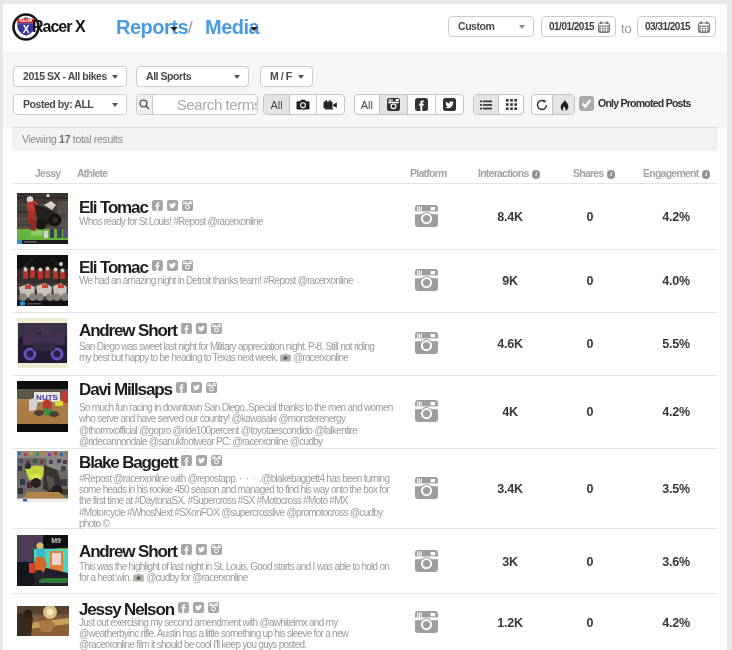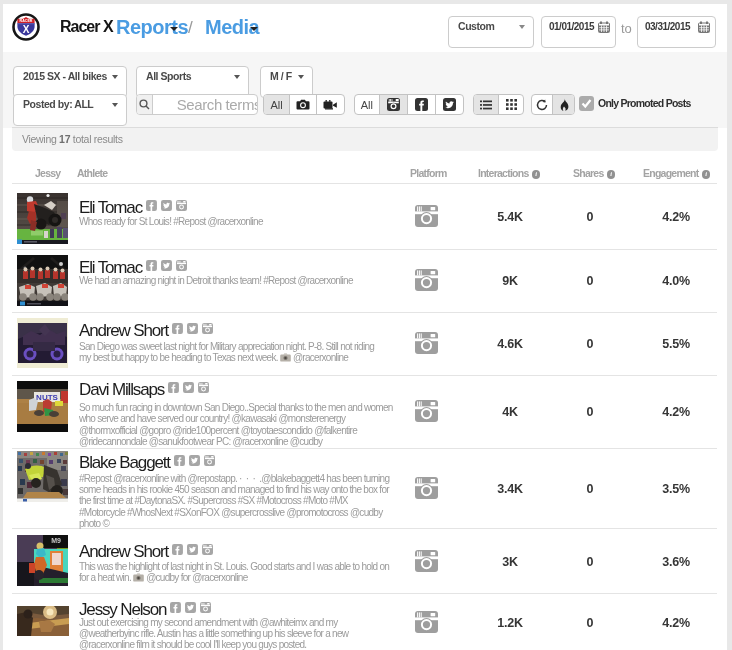--- a/index.html
+++ b/index.html
@@ -1,28 +1,28 @@
 <!DOCTYPE html>
 <html><head><meta charset="utf-8"><style>
 *{margin:0;padding:0;box-sizing:border-box}
 html,body{width:732px;height:650px}
 body{position:relative;font-family:"Liberation Sans",sans-serif;background:#fff;overflow:hidden}
 .abs{position:absolute}
 .frame{background:#e8e8e8}
-.sel{position:absolute;height:32px;background:#fff;border:1px solid #ccc;border-radius:4px;font-size:10.5px;letter-spacing:-0.45px;font-weight:bold;color:#4a4a4a;line-height:19px;padding-left:9px}
+.sel{position:absolute;height:21px;background:#fff;border:1px solid #ccc;border-radius:4px;font-size:10.5px;letter-spacing:-0.45px;font-weight:bold;color:#4a4a4a;line-height:19px;padding-left:9px}
 .sel .car{position:absolute;right:8px;top:8px;width:0;height:0;border-left:3.5px solid transparent;border-right:3.5px solid transparent;border-top:4.5px solid #555}
 .grp{position:absolute;height:21px;background:#fff;border:1px solid #c3c3c3;border-radius:4px;display:flex}
 .seg{height:19px;display:flex;align-items:center;justify-content:center;border-right:1px solid #c3c3c3}
 .seg:last-child{border-right:none;border-radius:0 3px 3px 0}
 .seg:first-child{border-radius:3px 0 0 3px}
 .seg.on{background:#e4e4e4}
 .navlink{position:absolute;font-size:20px;letter-spacing:-0.5px;font-weight:bold;color:#4a9ce2;line-height:16px}
 .hcol{position:absolute;font-size:10.5px;letter-spacing:-0.75px;font-weight:bold;color:#a3a3a3}
 .val{position:absolute;font-size:12.5px;letter-spacing:-0.2px;font-weight:bold;color:#363636;transform:translate(-50%,-50%)}
-.name{position:absolute;font-size:17px;font-weight:normal;color:#1d1d1d;letter-spacing:-1.15px;line-height:18px;white-space:nowrap}
+.name{position:absolute;font-size:17px;font-weight:bold;color:#1d1d1d;letter-spacing:-1.15px;line-height:18px;white-space:nowrap}
 .cap{position:absolute;font-size:10px;letter-spacing:-0.72px;color:#9b9b9b;line-height:11.4px;white-space:nowrap}
 .sep{position:absolute;left:12px;width:705px;height:1px;background:#e4e4e4}
 .thumb{position:absolute;left:17px;width:51px;height:65px;overflow:hidden}
 .thumb svg{filter:blur(0.45px)}
 .icr{display:inline-flex;vertical-align:2px;margin-left:4px}
 .info{display:inline-block;width:8.5px;height:8.5px;border-radius:50%;background:#919191;color:#fff;font-size:6.5px;font-weight:bold;text-align:center;line-height:8.5px;vertical-align:1px;margin-left:3px;font-family:"Liberation Serif",serif;font-style:italic}
 </style></head>
 <body>
 
 <div class="abs frame" style="left:0;top:0;width:732px;height:4px"></div>
@@ -33,21 +33,21 @@
 <svg width="28" height="28" viewBox="0 0 28 28">
 <circle cx="14" cy="14" r="12.5" fill="#fff" stroke="#161616" stroke-width="2.6"></circle>
 <path d="M14 3.9 L17.2 6 H10.8 Z" fill="#cf2027"></path>
 <path d="M5.4 5.8 h17.2 v4.4 H5.4 Z" fill="#cf2027"></path>
 <text x="14" y="9.4" font-size="3.6" font-weight="bold" fill="#fff" text-anchor="middle" font-family="Liberation Sans">RACER</text>
 <path d="M5.4 10.2 h17.2 v3.2 c0 4.5 -4 7.4 -8.6 9.3 c-4.6 -1.9 -8.6 -4.8 -8.6 -9.3 Z" fill="#39379b"></path>
 <path d="M5.4 10.2 h17.2 v1.1 H5.4 Z" fill="#5856ae"></path>
 <text x="14" y="20.3" font-size="10" font-weight="bold" fill="#fff" text-anchor="middle" font-family="Liberation Sans">X</text>
 </svg>
 </div>
-<div class="abs" style="left:60px;top:17.5px;font-size:16px;font-weight:bold;color:#151515;letter-spacing:-1px;line-height:18px">Racer X</div>
+<div class="abs" style="left:32px;top:17.5px;font-size:16px;font-weight:bold;color:#151515;letter-spacing:-1px;line-height:18px">Racer X</div>
 <div class="navlink" style="left:116px;top:19px">Reports</div>
 <div class="abs" style="left:170px;top:27px;width:0;height:0;border-left:4px solid transparent;border-right:4px solid transparent;border-top:4.5px solid #222"></div>
 <div class="abs" style="left:188px;top:18px;font-size:17px;color:#9a9a9a">/</div>
 <div class="navlink" style="left:205px;top:19px">Media</div>
 <div class="abs" style="left:250px;top:27px;width:0;height:0;border-left:4px solid transparent;border-right:4px solid transparent;border-top:4.5px solid #222"></div>
 
 <div class="sel" style="left:448px;top:16px;width:86px">Custom<span class="car" style="border-top-color:#888"></span></div>
 <div class="sel" style="left:541px;top:16px;width:75px;padding-left:7px;color:#3a3a3a;font-size:10px;letter-spacing:-0.5px">01/01/2015
 <svg style="position:absolute;right:5px;top:4px" width="12" height="12" viewBox="0 0 12 12">
       <rect x="0.5" y="2" width="11" height="9.5" rx="1" fill="none" stroke="#777" stroke-width="1"></rect>
@@ -278,21 +278,21 @@
 <div class="abs" style="left:415px;top:205px"><svg width="23" height="22" viewBox="0 0 23 22">
       <rect width="23" height="22" rx="3" fill="#9e9e9e"></rect>
       <rect x="0" y="6.4" width="23" height="2.8" fill="#fff"></rect>
       <rect x="2.1" y="1.4" width="1" height="5" fill="#fff"></rect>
       <rect x="3.9" y="1.4" width="1" height="5" fill="#fff"></rect>
       <rect x="5.7" y="1.4" width="1" height="5" fill="#fff"></rect>
       <rect x="15.6" y="2" width="4.6" height="3.2" rx="0.5" fill="#fff"></rect>
       <circle cx="11.5" cy="13.6" r="6.6" fill="#9e9e9e"></circle>
       <circle cx="11.5" cy="13.6" r="4.6" fill="none" stroke="#fff" stroke-width="2"></circle>
     </svg></div>
-<div class="val" style="left:510px;top:217px">5.4K</div>
+<div class="val" style="left:510px;top:217px">8.4K</div>
 <div class="val" style="left:590px;top:217px">0</div>
 <div class="val" style="left:676px;top:217px">4.2%</div>
 
 <div class="thumb" style="top:255px">
 <svg width="51" height="51" viewBox="0 0 51 51">
       <rect width="51" height="51" fill="#2b2725"></rect>
       <rect width="51" height="14" fill="#111"></rect>
       <path d="M2 14 L16 2 l2 2 L6 14 Z" fill="#1f1d1c"></path>
       <path d="M49 14 L35 2 l-2 2 L45 14 Z" fill="#1f1d1c"></path>
       <circle cx="44" cy="9" r="2" fill="#cfcfcf"></circle>

